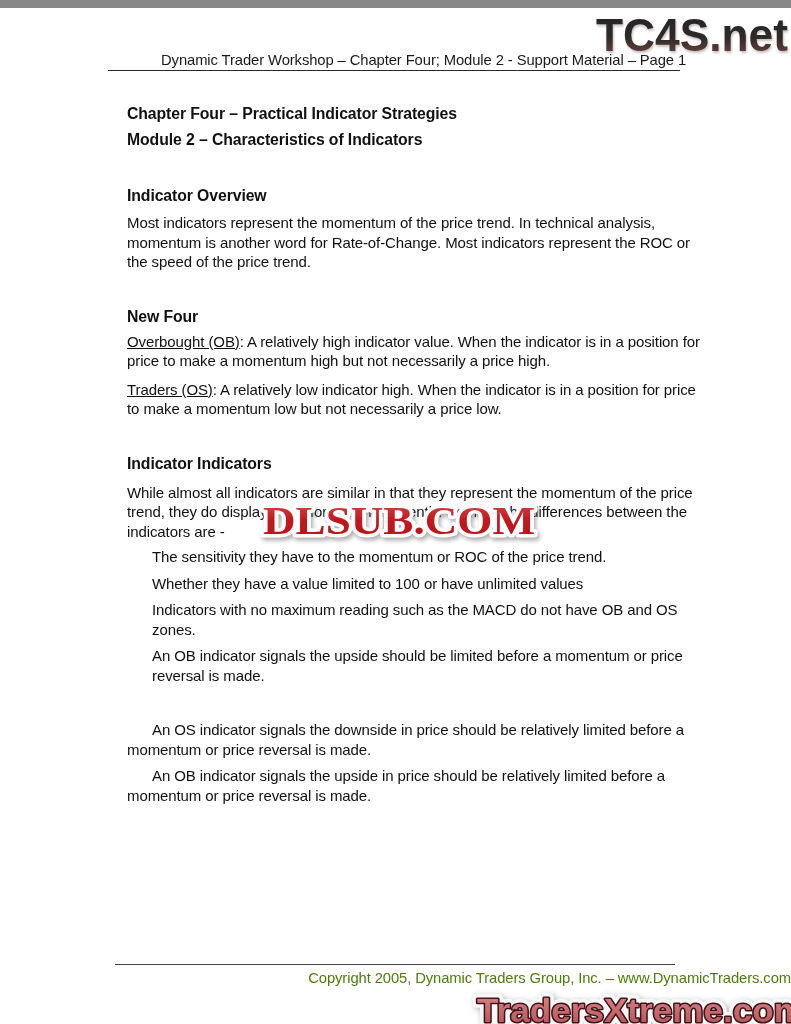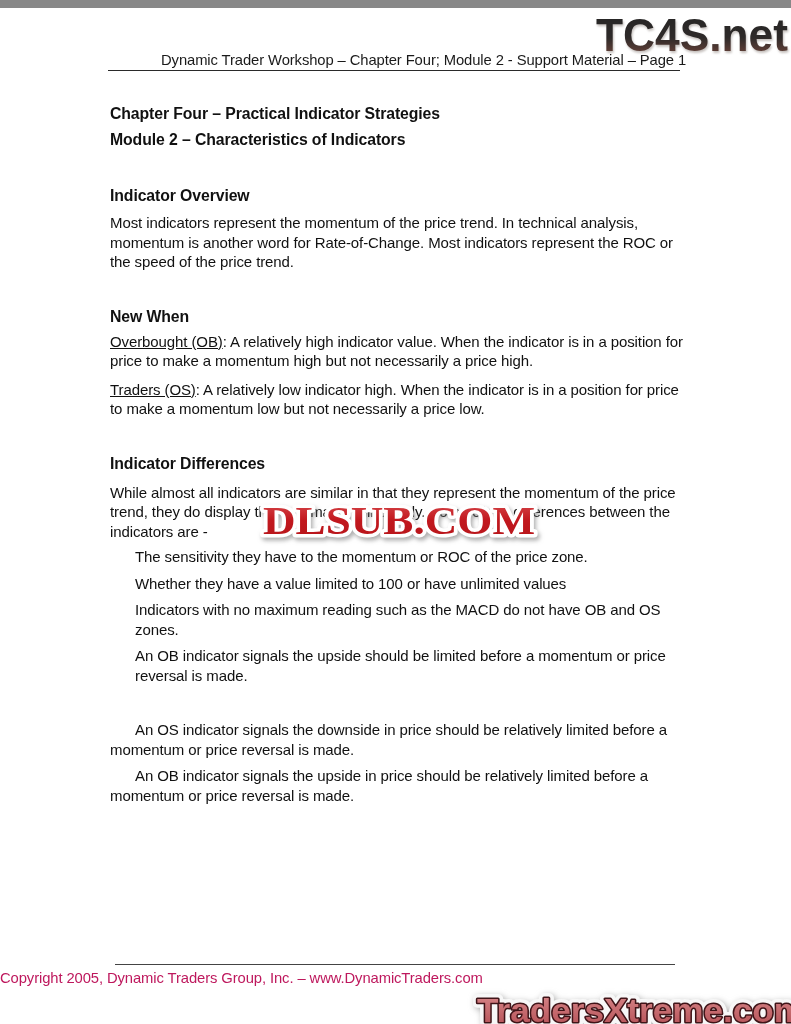--- a/index.html
+++ b/index.html
@@ -34,21 +34,21 @@
   .tc4s-logo {
     position: absolute;
     top: 1px;
     left: 592px;
     filter: drop-shadow(1px 2px 1px rgba(150,140,135,0.55));
   }
   
   .content {
     position: absolute;
     top: 96px;
-    left: 110px;
+    left: 127px;
     width: 575px;
     font-size: 15px;
     line-height: 19.5px;
     letter-spacing: -0.1px;
   }
   .content p { margin: 0; }
   .hd {
     font-weight: bold;
     font-size: 15.8px;
     line-height: 20px;
@@ -84,24 +84,24 @@
     top: 956px;
     left: 115px;
     width: 560px;
     border-top: 1px solid #444;
   }
   .footer-copyright {
     position: absolute;
     top: 962px;
     left: 0;
     width: 791px;
-    text-align: left;
+    text-align: right;
     font-size: 14.8px;
     letter-spacing: -0.1px;
-    color: #be185d;
+    color: #4d7c0f;
   }
   .tradersxtreme-logo {
     position: absolute;
     top: 982px;
     left: 473px;
     filter: drop-shadow(2px 2px 3px rgba(140,140,140,0.7));
   }
   svg text { font-family: "Liberation Sans", sans-serif; }
   svg text.serif { font-family: "Liberation Serif", serif; }
 </style>
@@ -125,29 +125,29 @@
   </svg>
 
   <div class="content">
 
     <h2 class="hd">Chapter Four – Practical Indicator Strategies</h2>
     <h2 class="hd hd-module">Module 2 – Characteristics of Indicators</h2>
 
     <h3 class="hd hd-overview">Indicator Overview</h3>
     <p class="p-gap">Most indicators represent the momentum of the price trend. In technical analysis, momentum is another word for Rate-of-Change. Most indicators represent the ROC or the speed of the price trend.</p>
 
-    <h3 class="hd hd-newterms">New When</h3>
+    <h3 class="hd hd-newterms">New Four</h3>
     <p class="p-gap5"><span class="underline">Overbought (OB)</span><span>: A relatively high indicator value. When the indicator is in a position for price to make a momentum high but not necessarily a price high.</span></p>
     <p class="p-gap9"><span class="underline">Traders (OS)</span><span>: A relatively low indicator high. When the indicator is in a position for price to make a momentum low but not necessarily a price low.</span></p>
 
-    <h3 class="hd hd-differences">Indicator Differences</h3>
+    <h3 class="hd hd-differences">Indicator Indicators</h3>
     <p class="p-gap9">While almost all indicators are similar in that they represent the momentum of the price trend, they do display this information differently. Some of the differences between the indicators are -</p>
 
     <ul class="diff-list">
-      <li>The sensitivity they have to the momentum or ROC of the price zone.</li>
+      <li>The sensitivity they have to the momentum or ROC of the price trend.</li>
       <li>Whether they have a value limited to 100 or have unlimited values</li>
       <li>Indicators with no maximum reading such as the MACD do not have OB and OS zones.</li>
       <li>An OB indicator signals the upside should be limited before a momentum or price reversal is made.</li>
     </ul>
 
     <p class="p-section indent">An OS indicator signals the downside in price should be relatively limited before a momentum or price reversal is made.</p>
     <p class="p-gap indent">An OB indicator signals the upside in price should be relatively limited before a momentum or price reversal is made.</p>
   </div>
 
   <svg class="dlsub-watermark" width="292" height="54" viewBox="0 0 292 54">

